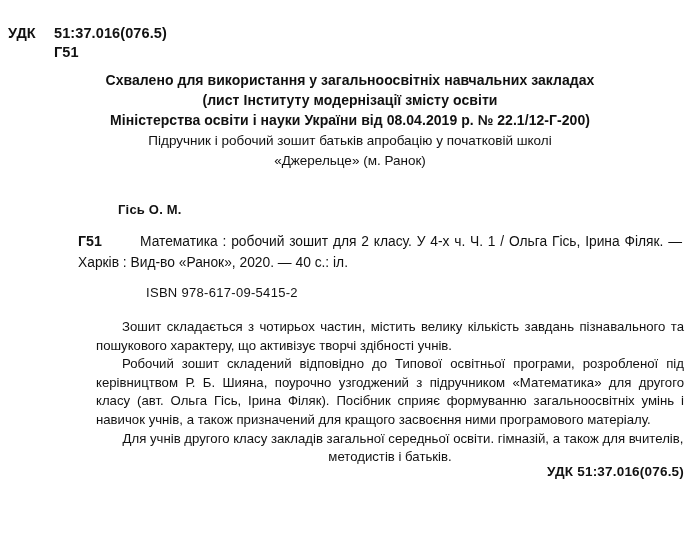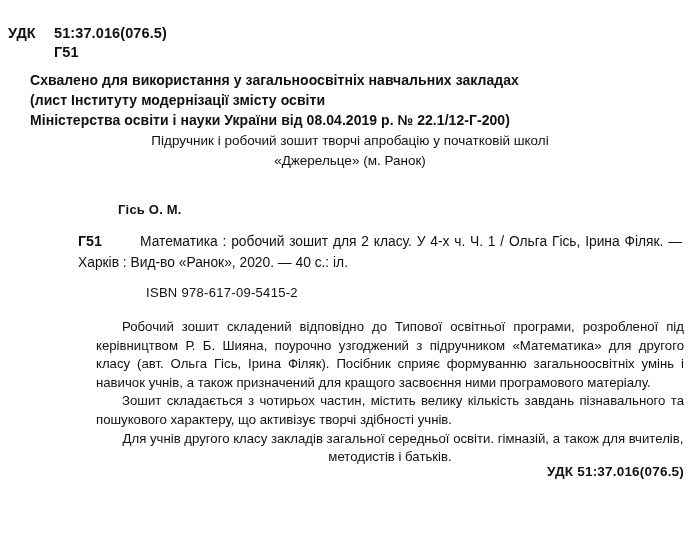--- a/index.html
+++ b/index.html
@@ -46,20 +46,21 @@
     padding-left: 46px;
   }
 
   
   .approval {
     position: absolute;
     left: 50%;
     transform: translateX(-50%);
     top: 70px;
     width: 640px;
+    text-align: center;
     font-size: 14px;
     font-weight: 700;
     line-height: 20px;
     letter-spacing: 0.05px;
   }
   .approval > div {
     white-space: nowrap;
   }
 
   
@@ -174,35 +175,35 @@
     <span class="udc-line udc-code-line">Г51</span>
   </div>
 
   <div class="approval">
     <div>Схвалено для використання у загальноосвітніх навчальних закладах</div>
     <div>(лист Інституту модернізації змісту освіти</div>
     <div>Міністерства освіти і науки України від 08.04.2019 р. № 22.1/12-Г-200)</div>
   </div>
 
   <div class="approbation">
-    <div>Підручник і робочий зошит творчі апробацію у початковій школі</div>
+    <div>Підручник і робочий зошит батьків апробацію у початковій школі</div>
     <div>«Джерельце» (м. Ранок)</div>
   </div>
 
   <div class="author-name">Гісь О. М.</div>
 
   <div class="bib">
     <span class="sigla">Г51</span>
     <span class="bib-text">Математика : робочий зошит для 2 класу. У 4-х ч. Ч. 1 / Ольга Гісь, Ірина Філяк. — Харків : Вид-во «Ранок», 2020. — 40 с.: іл.</span>
   </div>
 
   <div class="isbn">ISBN 978-617-09-5415-2</div>
 
   <div class="annotation">
+    <p>Зошит складається з чотирьох частин, містить велику кількість завдань пізнавального та пошукового характеру, що активізує творчі здібності учнів.</p>
     <p>Робочий зошит складений відповідно до Типової освітньої програми, розробленої під керівництвом Р. Б. Шияна, поурочно узгоджений з підручником «Математика» для другого класу (авт. Ольга Гісь, Ірина Філяк). Посібник сприяє формуванню загальноосвітніх умінь і навичок учнів, а також призначений для кращого засвоєння ними програмового матеріалу.</p>
-    <p>Зошит складається з чотирьох частин, містить велику кількість завдань пізнавального та пошукового характеру, що активізує творчі здібності учнів.</p>
     <p>Для учнів другого класу закладів загальної середньої освіти. гімназій, а також для вчителів, методистів і батьків.</p>
   </div>
 
   <div class="udc-bottom">УДК 51:37.016(076.5)</div>
 
 
 </div>
 
 </body></html>

